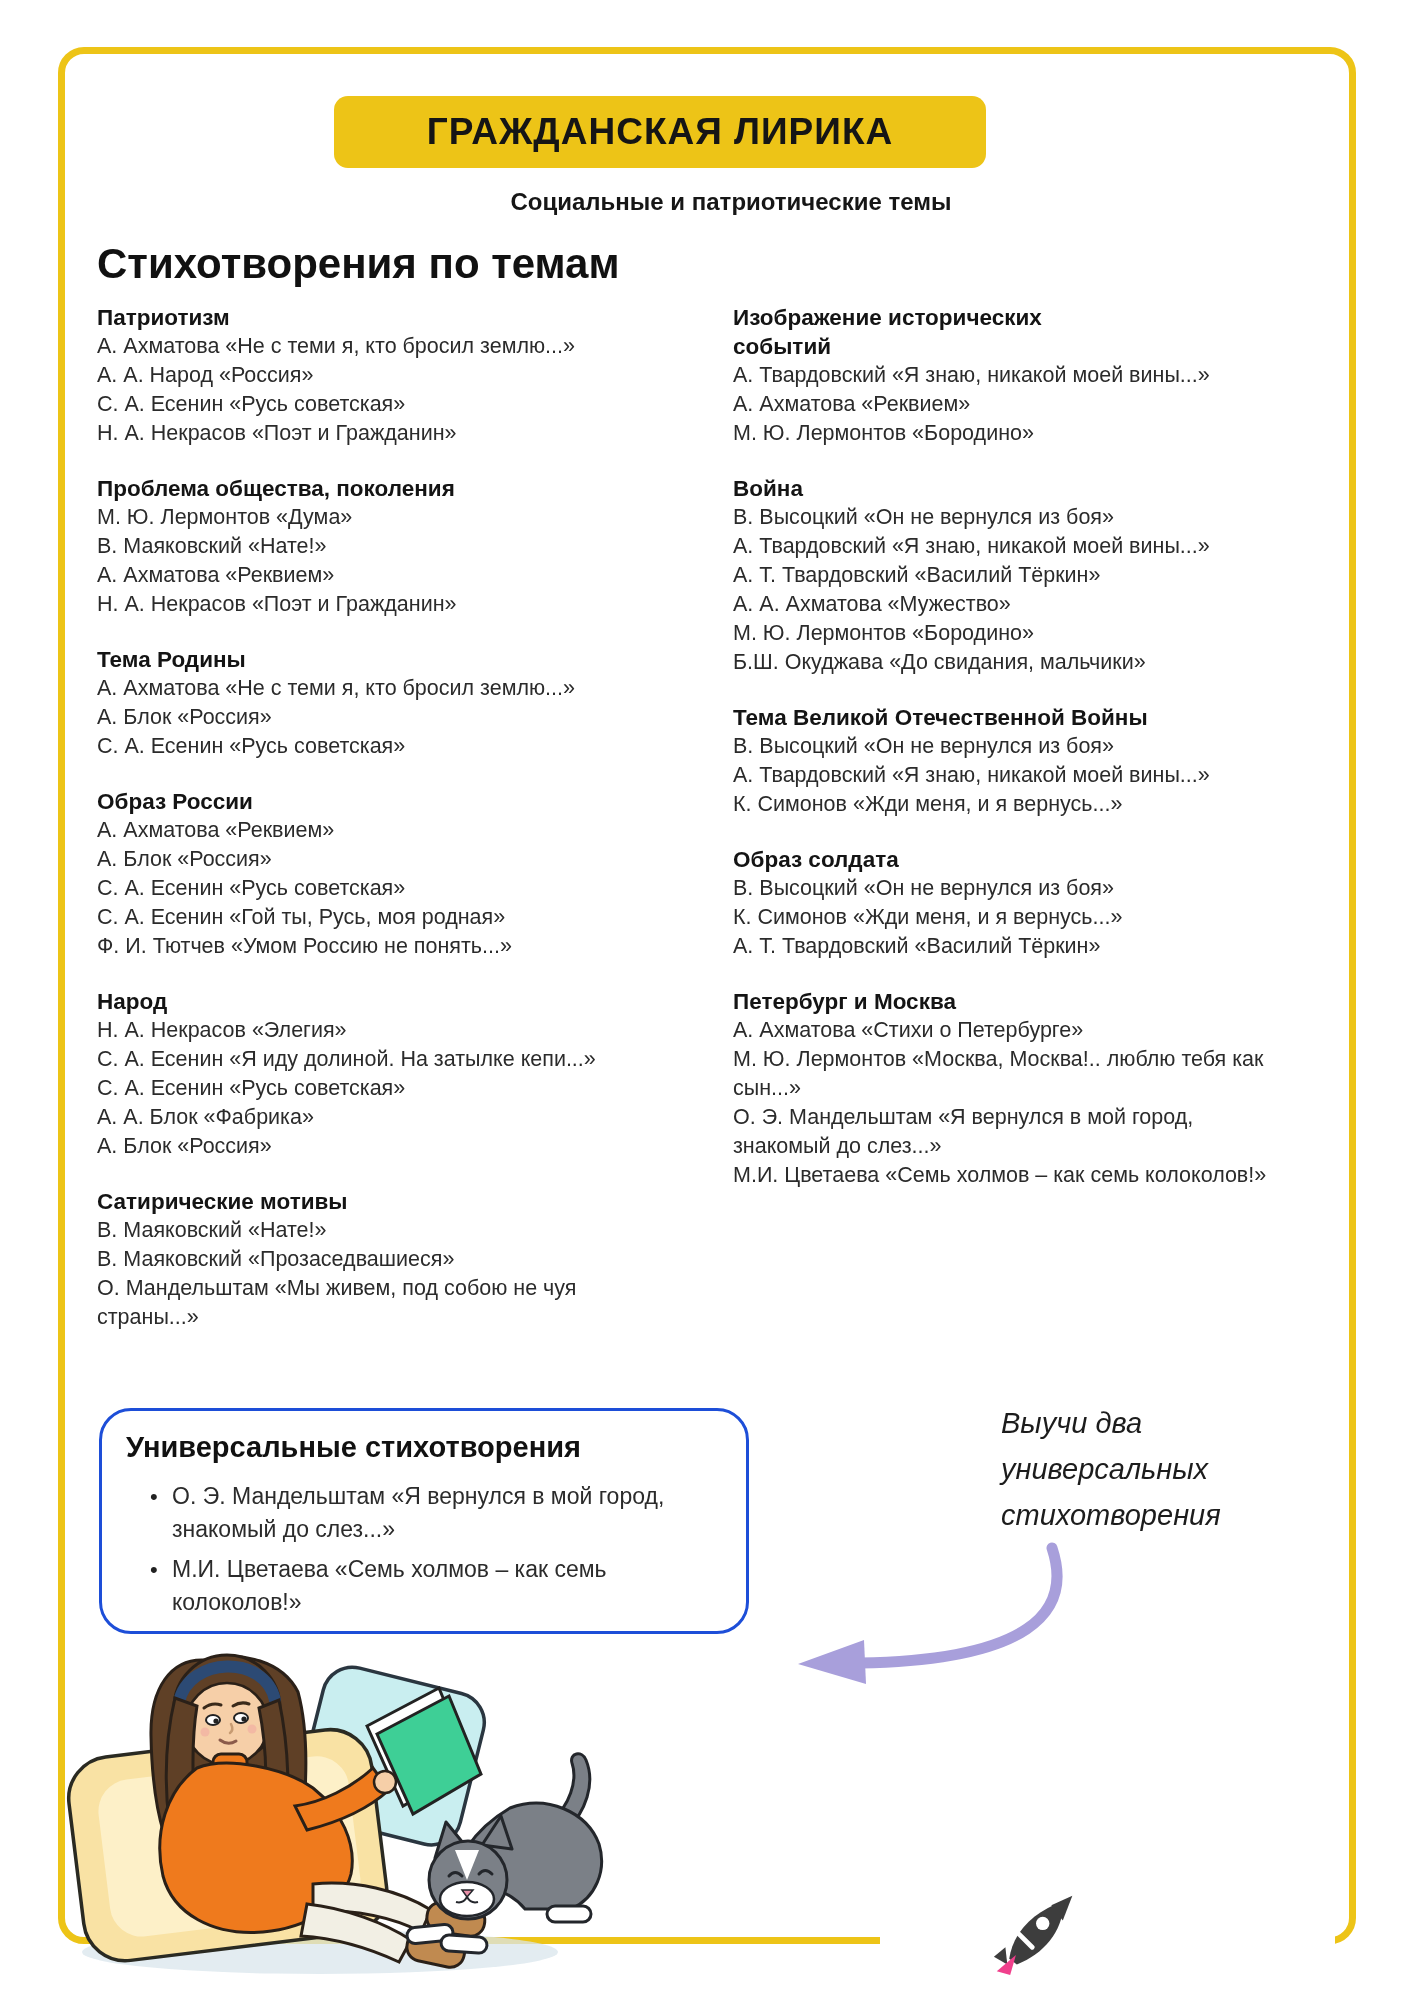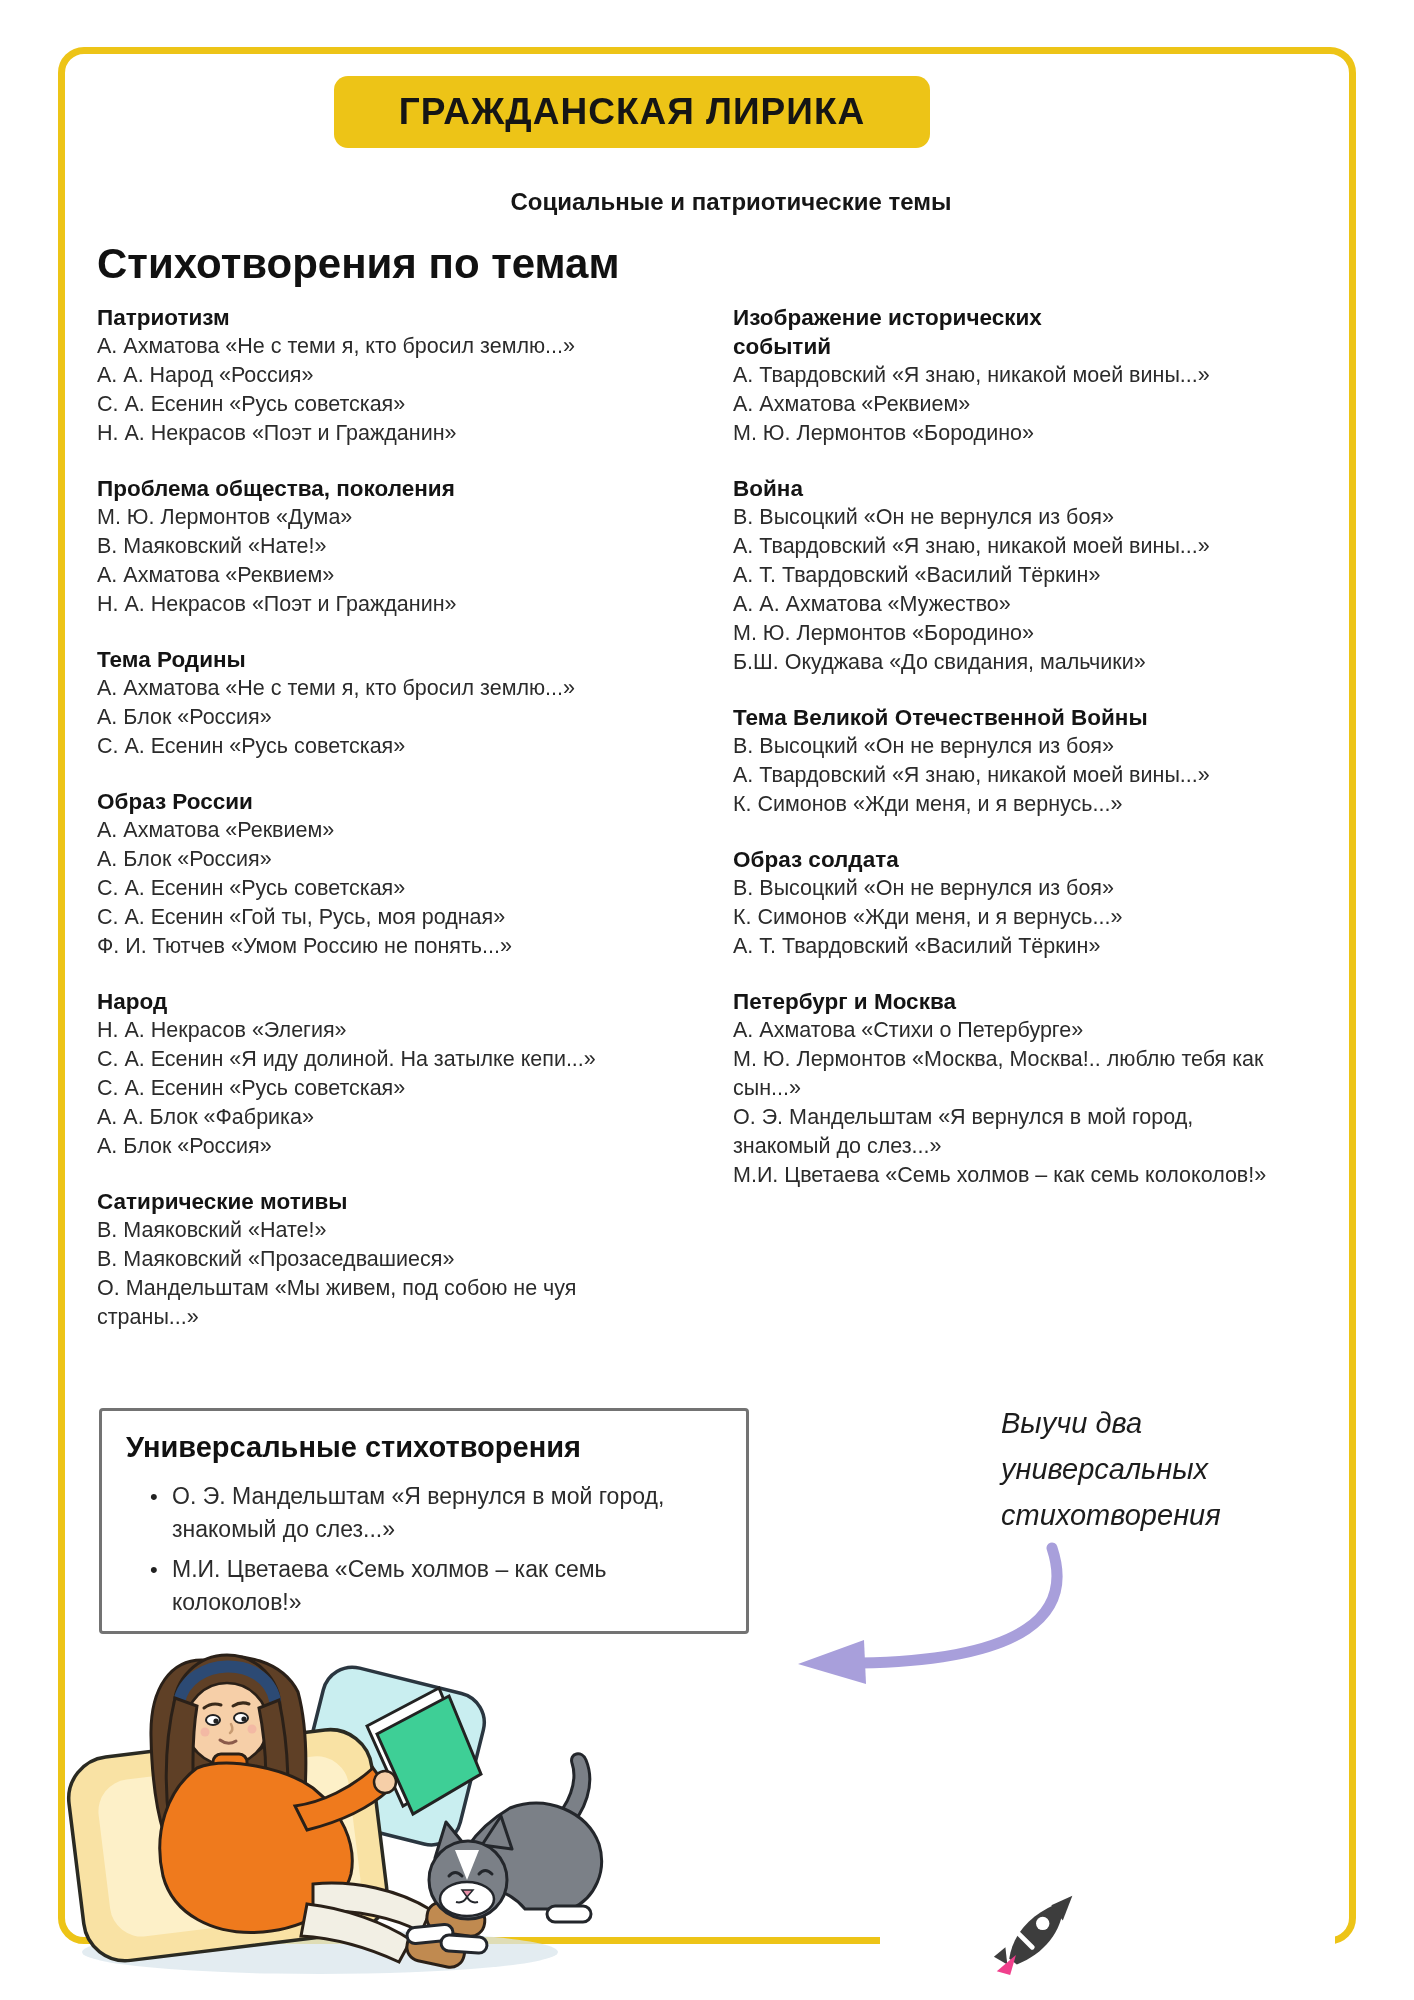--- a/index.html
+++ b/index.html
@@ -6,21 +6,21 @@
   body{
     width:1414px;height:2000px;position:relative;background:#ffffff;
     font-family:"Liberation Sans","DejaVu Sans",sans-serif;color:#1d1d1d;
     overflow:hidden;
   }
   .page-border{
     position:absolute;left:58px;top:47px;width:1298px;height:1897px;
     border:7px solid #edc417;border-radius:26px;box-sizing:border-box;z-index:1;
   }
   .banner{
-    position:absolute;left:334px;top:76px;width:596px;height:72px;
+    position:absolute;left:334px;top:96px;width:652px;height:72px;
     background:#edc417;border-radius:14px;z-index:2;
     display:flex;align-items:center;justify-content:center;
   }
   .banner span{
     font-size:37px;font-weight:800;letter-spacing:1px;color:#151515;
   }
   .subtitle{
     position:absolute;left:0;top:188px;width:1414px;text-align:center;
     font-size:24px;font-weight:700;color:#161616;z-index:2;margin-left:24px;
   }
@@ -32,21 +32,21 @@
   .col-left{left:97px;width:600px;}
   .col-right{left:733px;width:600px;}
   .section{margin-bottom:26px;}
   .section-title{
     font-size:22.5px;font-weight:800;line-height:29px;color:#141414;
     white-space:pre-line;
   }
   .poem{font-size:21.5px;line-height:29px;color:#2b2b2b;white-space:pre-line;}
   .universal-box{
     position:absolute;left:99px;top:1408px;width:650px;height:226px;
-    border:3px solid #737373;border-radius:4px;box-sizing:border-box;
+    border:3px solid #1d4ed8;border-radius:32px;box-sizing:border-box;
     background:#ffffff;z-index:3;
   }
   .box-title{
     margin:20px 0 16px 24px;font-size:29px;font-weight:800;color:#111;
   }
   .universal-box ul{list-style:none;margin:0;padding:0 20px 0 48px;}
   .universal-box li{
     position:relative;font-size:23px;line-height:33px;color:#2b2b2b;
     margin-bottom:7px;padding-left:22px;white-space:pre-line;
   }

